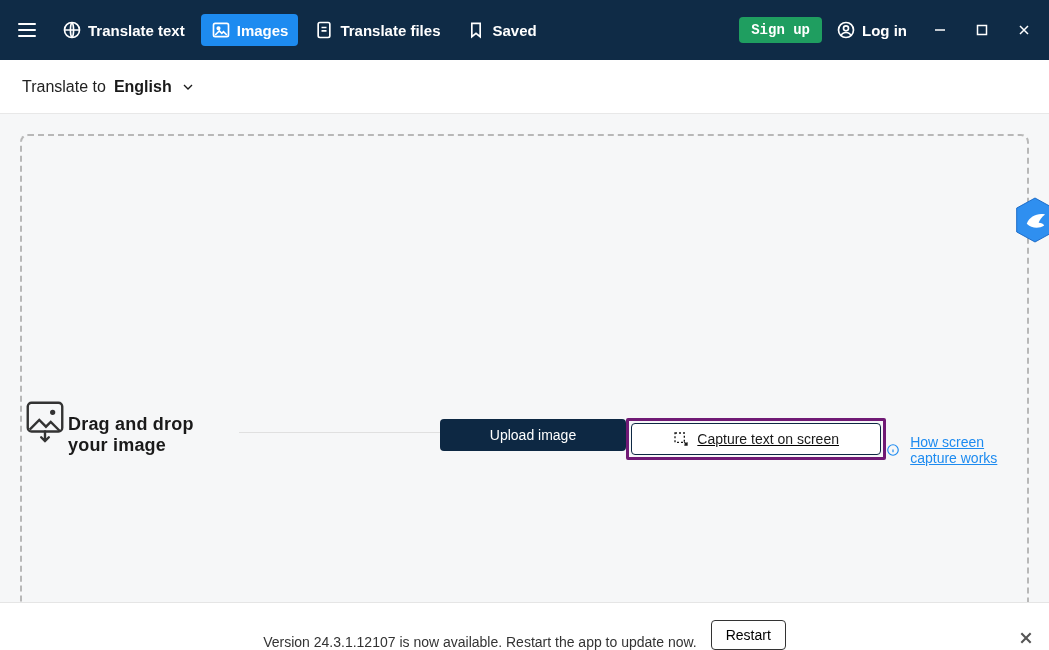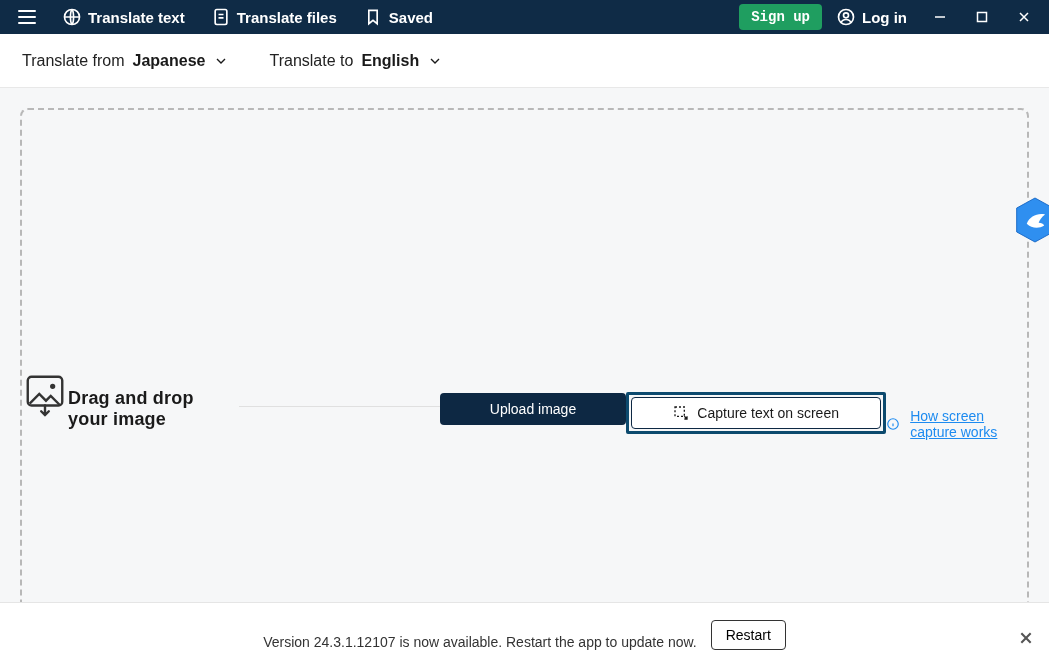--- a/index.html
+++ b/index.html
@@ -1,18 +1,18 @@
 <!DOCTYPE html>
 <html><head>
 <meta charset="utf-8">
 <style>
   * { box-sizing: border-box; margin: 0; padding: 0; }
   body { font-family: -apple-system, BlinkMacSystemFont, "Segoe UI", Arial, sans-serif; width:1049px; height:650px; overflow:hidden; background:#fff; position:relative;}
   
-  .titlebar { height:34px; background:#0f2b46; display:flex; align-items:center; color:#fff; padding:0 8px; }
+  .titlebar { height:60px; background:#0f2b46; display:flex; align-items:center; color:#fff; padding:0 8px; }
   .hamburger { width:24px; height:24px; display:flex; flex-direction:column; justify-content:center; gap:4px; margin:0 10px; cursor:pointer;}
   .hamburger span{ display:block; height:2px; background:#fff; width:18px; border-radius:1px;}
   
   .nav { display:flex; align-items:center; gap:6px; }
   .nav-item { display:flex; align-items:center; gap:6px; padding:6px 10px; border-radius:4px; font-size:15px; font-weight:600; cursor:pointer;}
   .nav-item.active { background:#1d8bf0; color:#fff;}
   
   .spacer{flex:1;}
   .signup-btn{ background:#1f9e60; color:#fff; padding:5px 12px; border-radius:4px; font-size:14px; font-weight:600; cursor:pointer; border:none;font-family:Liberation Mono, monospace;}
   .login-item{ display:flex; align-items:center; gap:6px; margin:0 14px; font-size:15px; font-weight:600; cursor:pointer;}
@@ -28,21 +28,21 @@
   .main{ background:#f6f7f8; height:calc(100% - 45px - 54px); padding:20px; position:relative;}
   .dropzone{ width:100%; height:100%; border:2px dashed #b8b8b8; border-radius:8px; background:#fff0; display:flex; align-items:center; justify-content:flex-start; padding-top:90px;}
   
   .big-icon{ width:46px; height:46px; color:#333; margin-bottom:30px;}
   .drag-text{ font-size:18px; font-weight:700; color:#1a1a1a; letter-spacing:.2px;}
   
   .hr-short{ width:270px; height:1px; background:#e0e0e0; margin:30px 0 34px;}
   
   .upload-btn{ width:250px; height:32px; background:#0d2843; color:#fff; border:none; border-radius:4px; font-size:14px; font-weight:500; cursor:pointer;}
   
-  .capture-wrap{ margin-top:8px; border:3px solid #0c4a6e; padding:2px; border-radius:2px;}
+  .capture-wrap{ margin-top:8px; border:3px solid #701a75; padding:2px; border-radius:2px;text-decoration:underline;}
   .capture-btn{ width:250px; height:32px; background:#fff; border:1px solid #0d2843; color:#1a1a1a; border-radius:4px; font-size:14px; display:flex; align-items:center; justify-content:center; gap:8px; cursor:pointer;}
   
   .howlink{ margin-top:30px; font-size:14px; color:#1d8bf0; text-decoration:underline; display:flex; align-items:center; gap:10px; cursor:pointer;}
   
   .bird-badge{ position:absolute; right:-8px; top:196px; width:44px; height:48px; }
   
   .update-bar{ position:absolute; bottom:0; left:0; right:0; height:48px; background:#fff; border-top:1px solid #e5e5e5; display:flex; align-items:flex-end; justify-content:center; gap:14px; font-size:14px; color:#333;}
   .restart-btn{ background:#fff; border:1px solid #333; border-radius:4px; padding:6px 14px; font-size:14px; cursor:pointer;}
   .update-close{ position:absolute; right:16px; cursor:pointer; font-size:18px; color:#555;}
 
@@ -57,20 +57,28 @@
       <span></span>
       <span></span>
   </div>
   <div class="nav">
     <div class="nav-item">
       <svg width="20" height="20" viewBox="0 0 24 24" fill="none" stroke="#fff" stroke-width="2">
           <circle cx="12" cy="12" r="9"></circle>
           <path d="M3 12h18M12 3c2.5 3 2.5 15 0 18M12 3c-2.5 3-2.5 15 0 18"></path>
         </svg>
       <span>Translate text</span>
+    </div>
+    <div class="nav-item active">
+      <svg width="20" height="20" viewBox="0 0 24 24" fill="none" stroke="#fff" stroke-width="2">
+          <rect x="3" y="4" width="18" height="16" rx="2"></rect>
+          <circle cx="9" cy="10" r="1.5" fill="#fff"></circle>
+          <path d="M5 18l5-5 3 3 2-2 4 4"></path>
+        </svg>
+      <span>Images</span>
     </div>
     <div class="nav-item">
       <svg width="20" height="20" viewBox="0 0 24 24" fill="none" stroke="#fff" stroke-width="2">
           <rect x="5" y="3" width="14" height="18" rx="2"></rect>
           <path d="M9 9h6M9 13h6"></path>
         </svg>
       <span>Translate files</span>
     </div>
     <div class="nav-item">
       <svg width="20" height="20" viewBox="0 0 24 24" fill="none" stroke="#fff" stroke-width="2">
@@ -102,27 +110,20 @@
     </div>
     <div class="win-btn">
       <svg width="12" height="12" viewBox="0 0 12 12">
           <path d="M2 2l8 8M10 2l-8 8" stroke="#fff" stroke-width="1.5"></path>
         </svg>
     </div>
   </div>
 </div>
 
 <div class="langbar">
-  <div class="lang-group">
-    <span class="lang-label">Translate from</span>
-    <span class="lang-val">Japanese</span>
-    <svg width="16" height="16" viewBox="0 0 24 24" fill="none" stroke="#1a1a1a" stroke-width="2">
-        <path d="M6 9l6 6 6-6"></path>
-      </svg>
-  </div>
   <div class="lang-group">
     <span class="lang-label">Translate to</span>
     <span class="lang-val">English</span>
     <svg width="16" height="16" viewBox="0 0 24 24" fill="none" stroke="#1a1a1a" stroke-width="2">
         <path d="M6 9l6 6 6-6"></path>
       </svg>
   </div>
 </div>
 
 <div class="main">

